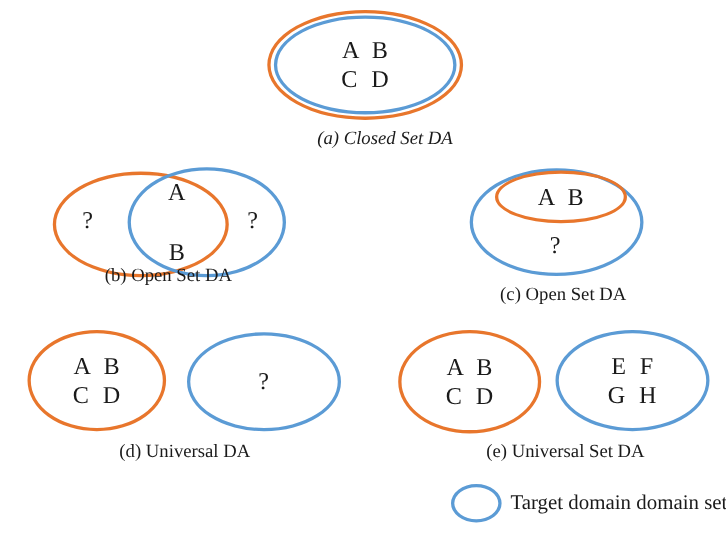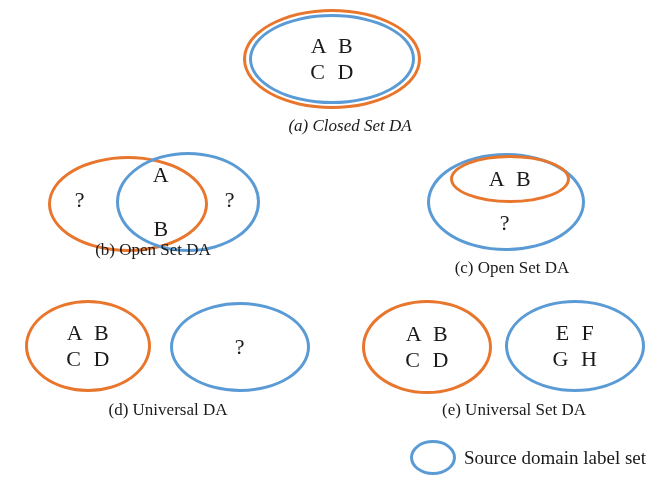--- a/index.html
+++ b/index.html
@@ -159,17 +159,17 @@
     <div class="labels lbl-lg" style="left:505px; top:300px; width:140px; height:92px;align-items:center;">
       <span class="row">E  F</span>
       <span class="row">G  H</span>
     </div>
     <div class="caption" style="left:404px; top:400px; width:220px;">(e) Universal Set DA</div>
   </div>
 
   <div class="legend-row">
     <div class="legend-item" style="left:410px; top:8px;">
       <span class="legend-swatch blue"></span>
-      <span class="legend-text">Source domain label set</span>
+      <span class="legend-text">Target domain domain set</span>
     </div>
   </div>
 
 </div>
 
 </body></html>

